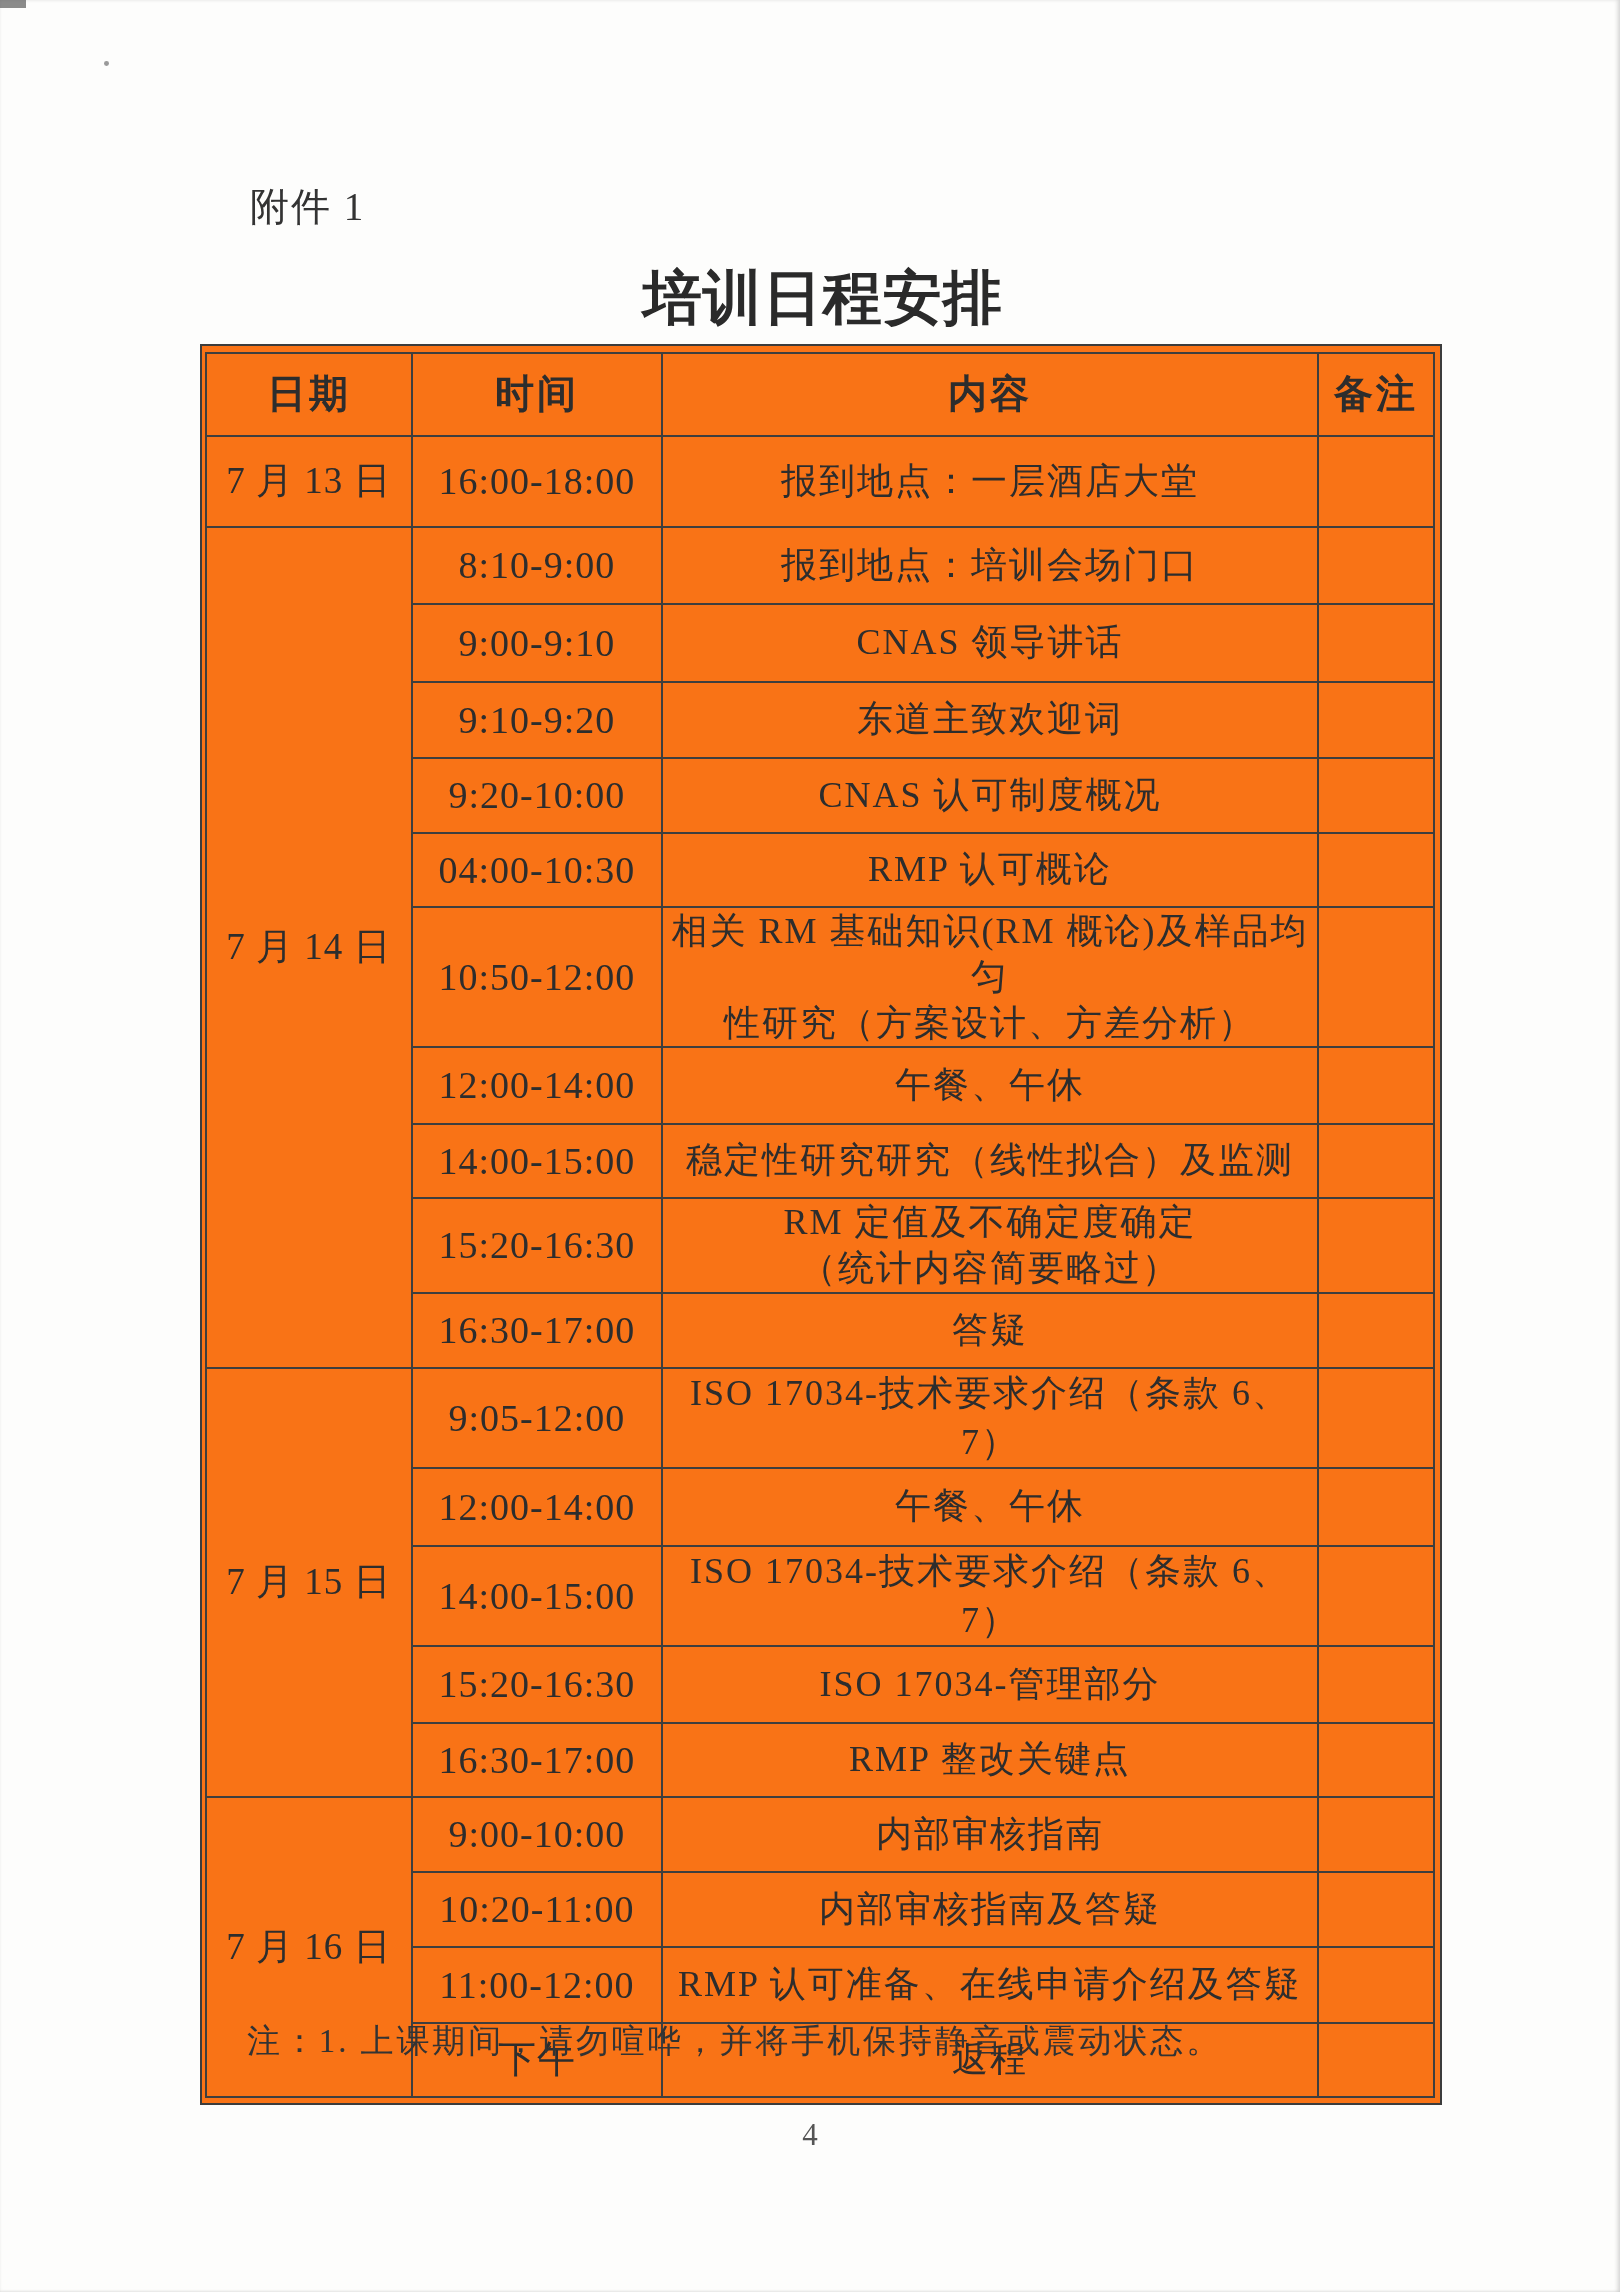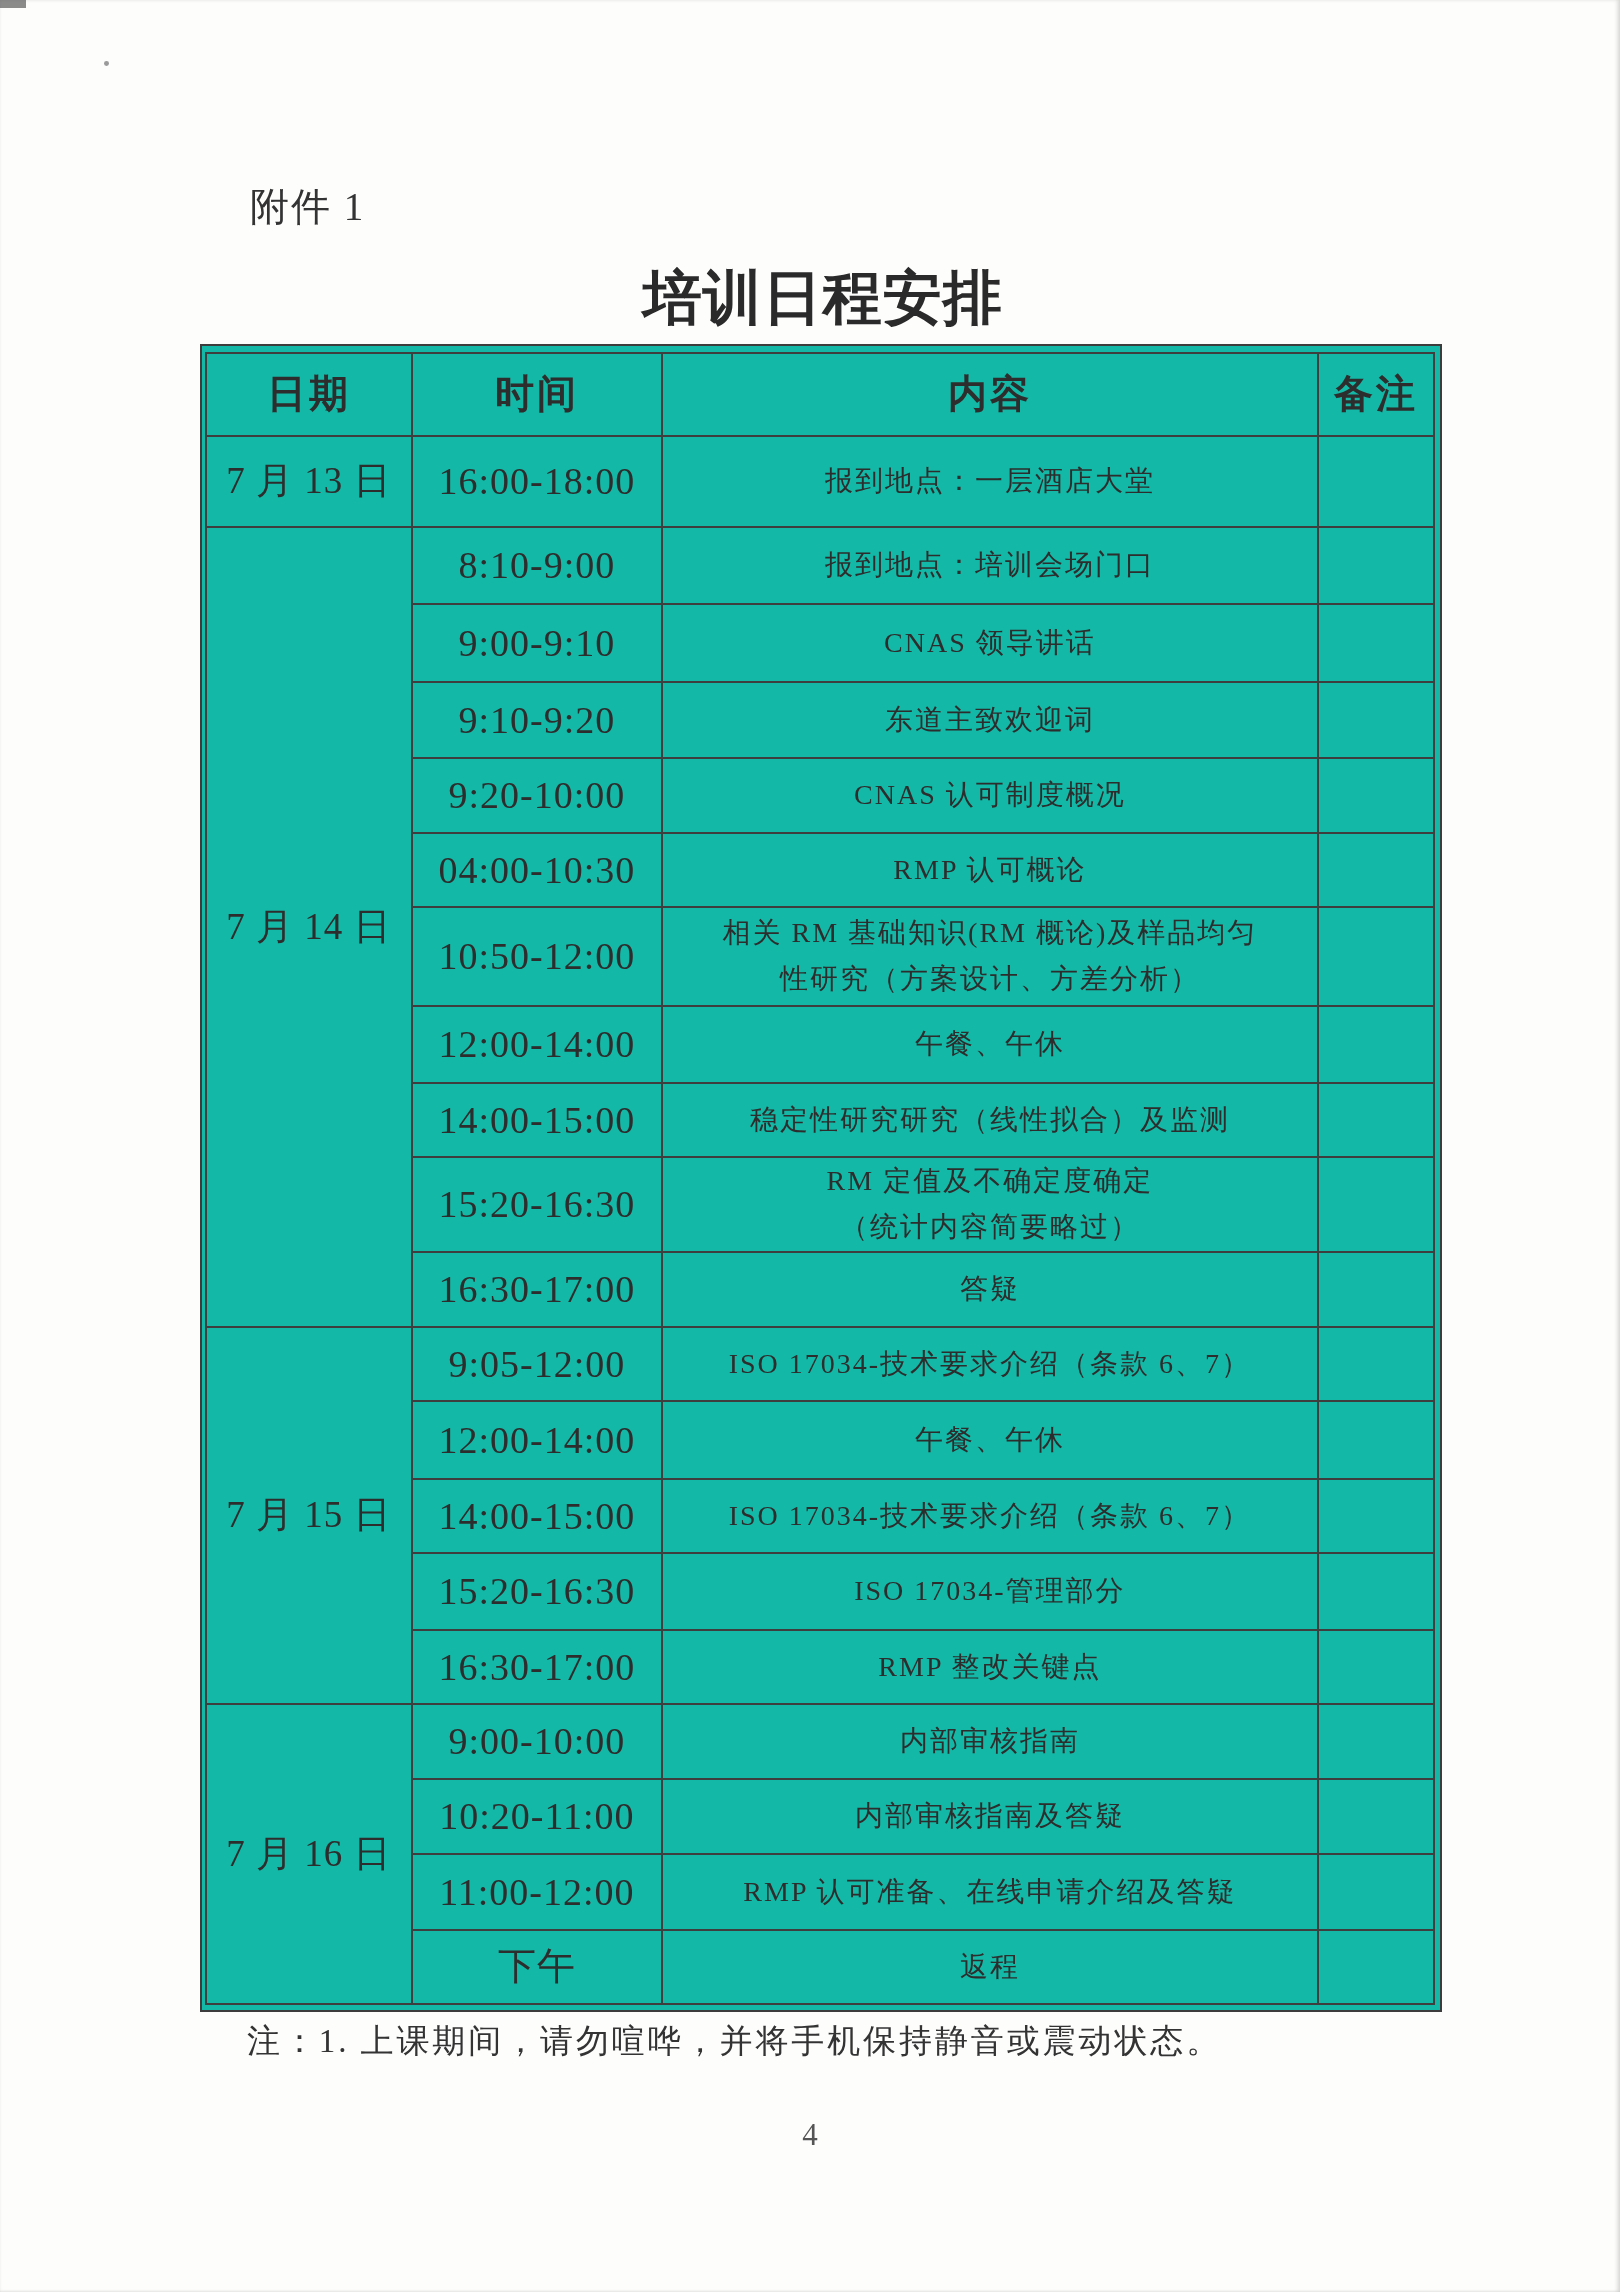--- a/index.html
+++ b/index.html
@@ -22,33 +22,33 @@
   .title{
     position:absolute;left:0;top:259px;width:100%;
     text-align:center;transform:translateX(12.7px);
     font-family:"Liberation Sans","DejaVu Sans",sans-serif;
     font-weight:bold;font-size:59px;letter-spacing:1px;color:#2a2a2a;
   }
   .table-wrap{
     position:absolute;left:200px;top:344px;
     border:2px solid #3c3c3c;
     padding:5.9px 4.9px 4.9px 2.9px;
-    background:#14b8a6;
+    background:#f97316;
   }
   table.schedule{border-collapse:collapse;table-layout:fixed;width:1227px;}
   .schedule th,.schedule td{
     border:2px solid #3e3e3e;
     text-align:center;vertical-align:middle;
     padding:0 5.9px;overflow:hidden;
     color:#2d2d2d;
   }
   .schedule th{font-size:39px;font-weight:bold;letter-spacing:2.9px;}
   td.date{font-size:37px;letter-spacing:1px;}
   td.time{font-size:38px;letter-spacing:1px;white-space:nowrap;}
-  td.content{font-size:28px;letter-spacing:2px;}
+  td.content{font-size:36px;letter-spacing:2px;}
   td.content .ln{line-height:46px;}
   td.remark{min-width:98px;}
   .note{
     position:absolute;font-size:33px;letter-spacing:2.9px;color:#333;white-space:nowrap;
   }
   .note1{left:247px;top:2019px;}
   .note2{left:306px;top:2065px;}
   .page-num{
     position:absolute;left:0;top:2117px;width:100%;text-align:center;
     font-size:31px;color:#555;

